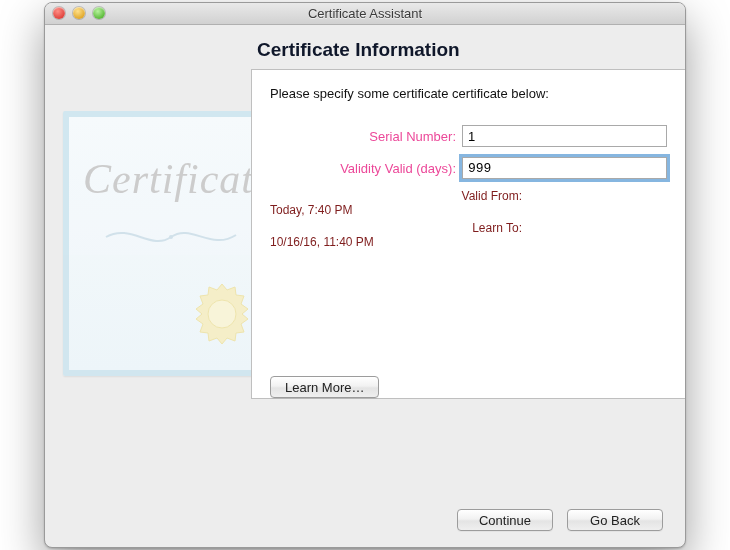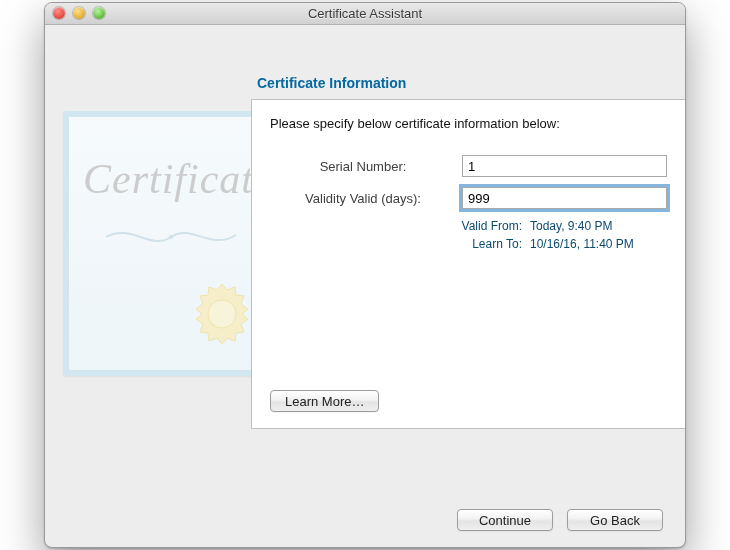--- a/index.html
+++ b/index.html
@@ -53,25 +53,24 @@
       color: #3b3b3b;
       text-shadow: 0 1px 0 rgba(255,255,255,0.6);
     }
     .content {
       flex: 1;
       position: relative;
       padding: 14px 22px 14px 22px;
     }
     .heading {
       font-weight: bold;
-      font-size: 14px;
-      color: #0369a1;
+      font-size: 19px;
+      color: #0f172a;
       margin-left: 190px;
       margin-bottom: 8px;
-      margin-top: 36px;
     }
     .frame {
       border: 1px solid #bfbfbf;
       background: #fff;
       width: 435px;
       height: 330px;
       margin-left: 184px;
       position: relative;
       z-index: 2;
       padding: 16px 18px 14px 18px;
@@ -81,56 +80,58 @@
       color: #111;
       margin-bottom: 24px;
     }
     .form-row {
       display: flex;
       align-items: center;
       margin-bottom: 10px;
     }
     .form-label {
       width: 192px;
-      text-align: center;
+      text-align: right;
       padding-right: 6px;
       font-size: 13px;
-      color: #404040;
+      color: #ec4899;
     }
     .text-input {
       flex: 1;
       height: 22px;
       font-size: 13px;
       padding: 2px 5px;
       border: 1px solid #a9a9a9;
       background: #fff;
       font-family: inherit;
     }
     .text-input.focused {
       outline: none;
       border: 1px solid #a9a9a9;
       box-shadow: 0 0 0 3px rgba(94,158,214,0.75);
+      font-family: Liberation Mono, monospace;
     }
     .info-row {
       display: flex;
       font-size: 12px;
-      color: #0c4a6e;
+      color: #7f1d1d;
       margin-bottom: 4px;
+      flex-direction: column;
     }
     .info-label {
       width: 260px;
       text-align: right;
       padding-right: 8px;
     }
     .info-value { }
     .info-block { margin-top: 6px; }
     .learn-more {
       position: absolute;
       left: 18px;
-      bottom: 16px;
+      bottom: 0;
     }
     .mac-button {
       height: 22px;
       padding: 0 14px;
       font-size: 13px;
       font-family: inherit;
       color: #222;
       background: linear-gradient(#ffffff, #f2f2f2 45%, #e4e4e4 55%, #efefef);
       border: 1px solid #9c9c9c;
       border-radius: 4px;
@@ -210,36 +211,36 @@
             <path d="M32 2 L37 8 L45 5 L46 13 L54 14 L51 22 L58 27 L52 32 L58 37 L51 42 L54 50 L46 51 L45 59 L37 56 L32 62 L27 56 L19 59 L18 51 L10 50 L13 42 L6 37 L12 32 L6 27 L13 22 L10 14 L18 13 L19 5 L27 8 Z"></path>
             <circle cx="32" cy="32" r="14" fill="#faf5d8"></circle>
           </g>
         </svg>
       </div>
     </div>
 
     <div class="heading">Certificate Information</div>
 
     <div class="frame">
-      <div class="instruction">Please specify below certificate information below:</div>
+      <div class="instruction">Please specify some certificate certificate below:</div>
 
       <div class="form-row">
         <div class="form-label">Serial Number:</div>
         <input class="text-input" type="text" value="1" style="">
       </div>
 
       <div class="form-row">
         <div class="form-label">Validity Valid (days):</div>
         <input class="text-input focused" type="text" value="999" style="">
       </div>
 
       <div class="info-block">
         <div class="info-row">
           <div class="info-label">Valid From:</div>
-          <div class="info-value">Today, 9:40 PM</div>
+          <div class="info-value">Today, 7:40 PM</div>
         </div>
         <div class="info-row">
           <div class="info-label">Learn To:</div>
           <div class="info-value">10/16/16, 11:40 PM</div>
         </div>
       </div>
 
       <button class="mac-button learn-more">Learn More…</button>
     </div>
   </div>

